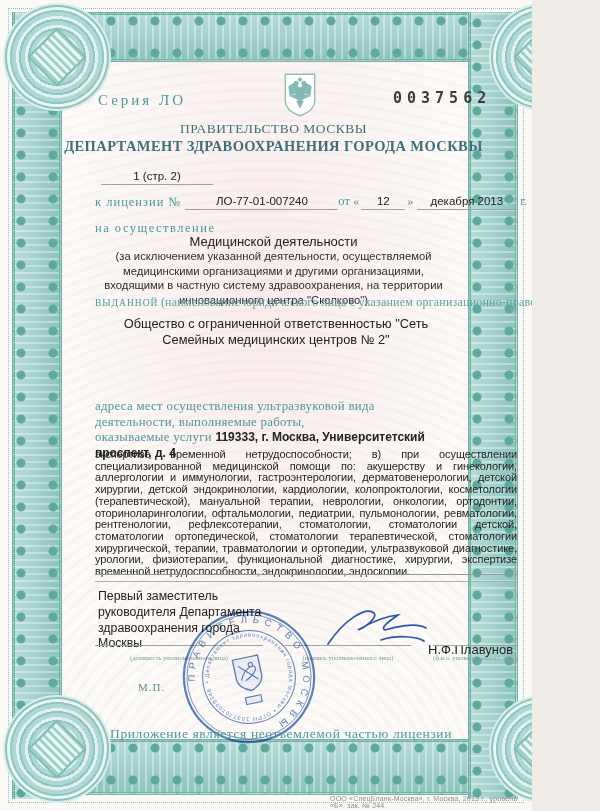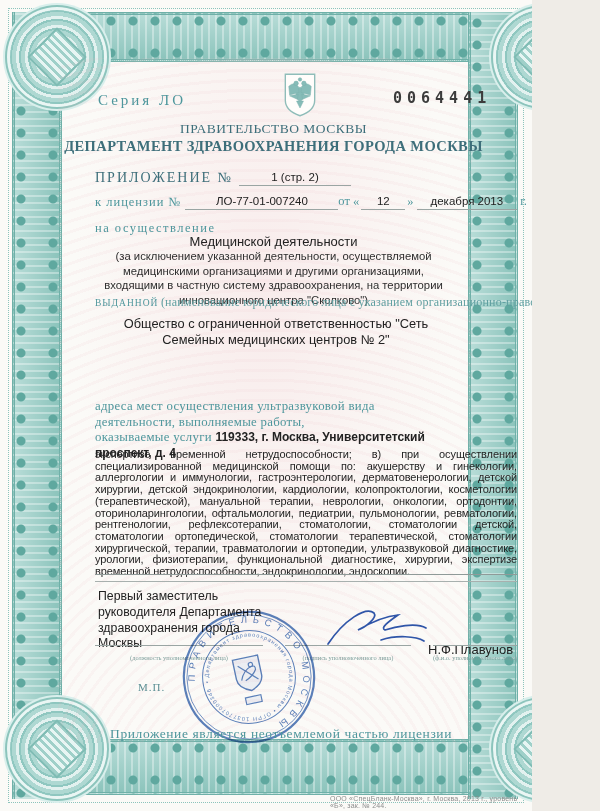--- a/index.html
+++ b/index.html
@@ -121,42 +121,41 @@
   <div class="band v band-left"></div>
   <div class="band v band-right"></div>
   <div class="lace inner"></div>
   <div class="rosette tl"></div>
   <div class="rosette tr"></div>
   <div class="rosette bl"></div>
   <div class="rosette br"></div>
   <div class="inner-tint"></div>
 
   <div class="abs teal-serif series">Серия ЛО</div>
-  <div class="abs serial">0064441</div>
+  <div class="abs serial">0037562</div>
 
   <svg class="abs arms" viewBox="0 0 44 52">
     <path d="M5,2 H39 V32 Q39,44 22,50 Q5,44 5,32 Z" fill="#fffdfb" stroke="#8fbdb9" stroke-width="1.6"></path>
     <g fill="#86bcb8" stroke="#7ab2ae" stroke-width="0.6">
       <ellipse cx="22" cy="25" rx="4.5" ry="8"></ellipse>
       <path d="M9,16 Q15,10 20,16 L21,23 L10,26 Z"></path>
       <path d="M35,16 Q29,10 24,16 L23,23 L34,26 Z"></path>
       <path d="M10,27 L20,25 L19,31 Z"></path>
       <path d="M34,27 L24,25 L25,31 Z"></path>
       <circle cx="17.5" cy="12.5" r="2.6"></circle>
       <circle cx="26.5" cy="12.5" r="2.6"></circle>
       <circle cx="22" cy="8" r="2"></circle>
       <path d="M18,33 L22,41 L26,33 Z"></path>
     </g>
   </svg>
 
   <div class="abs dark-serif gov">ПРАВИТЕЛЬСТВО МОСКВЫ</div>
   <div class="abs dark-serif dept">ДЕПАРТАМЕНТ ЗДРАВООХРАНЕНИЯ ГОРОДА МОСКВЫ</div>
 
   <div class="abs dark-serif row-app">
-    <span class="lbl">ПРИЛОЖЕНИЕ  №</span>
     <span class="cellline bold-sans">1 (стр. 2)</span>
   </div>
 
   <div class="abs teal-serif row-lic">
     <span class="lbl">к лицензии №</span>
     <span class="cellline bold-sans c1">ЛО-77-01-007240</span>
     <span class="sm">от «</span>
     <span class="cellline bold-sans c2">12</span>
     <span class="sm">»</span>
     <span class="cellline bold-sans c3">декабря 2013</span>

